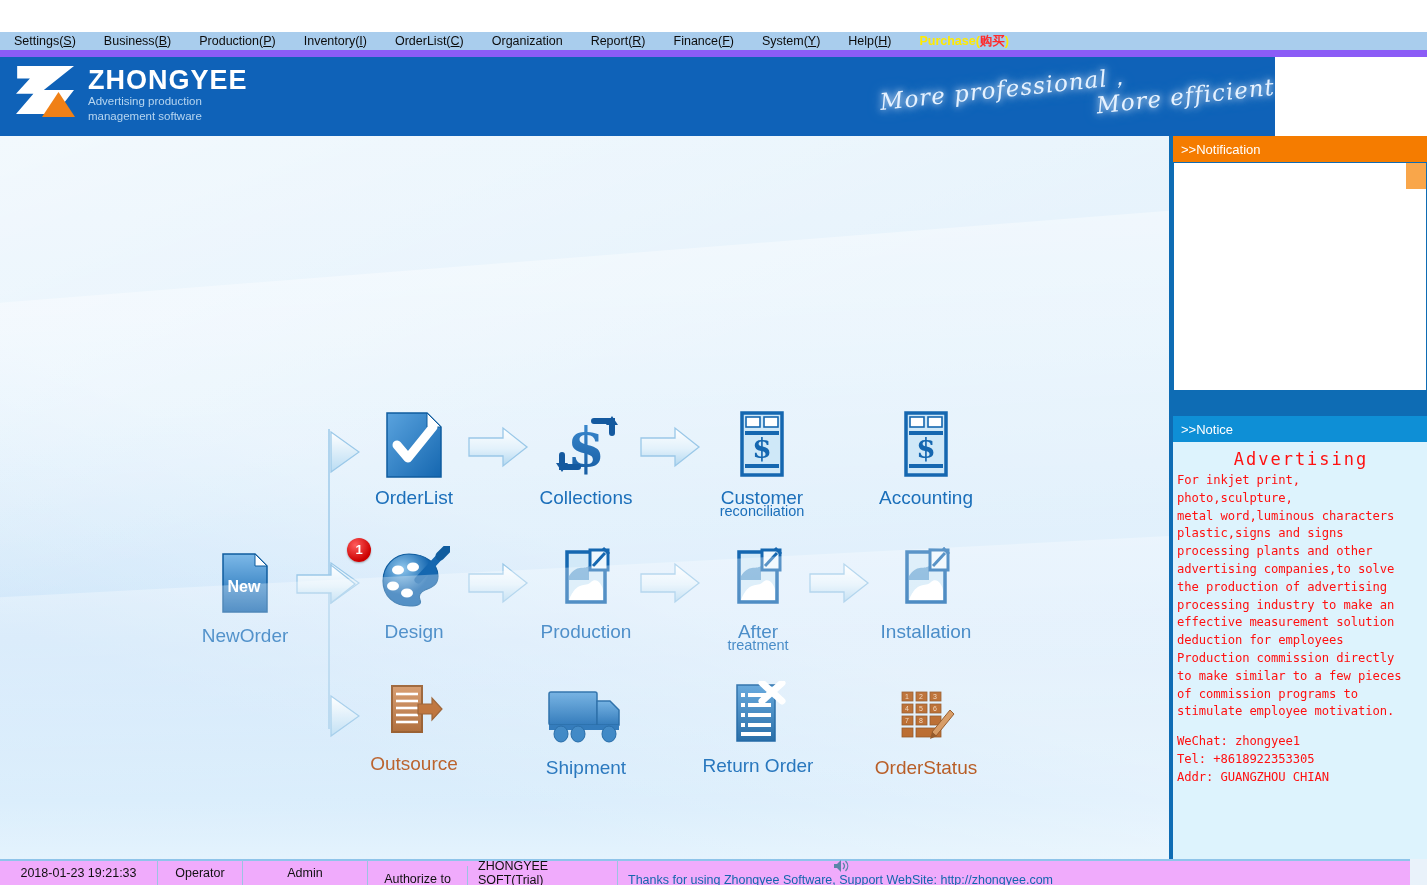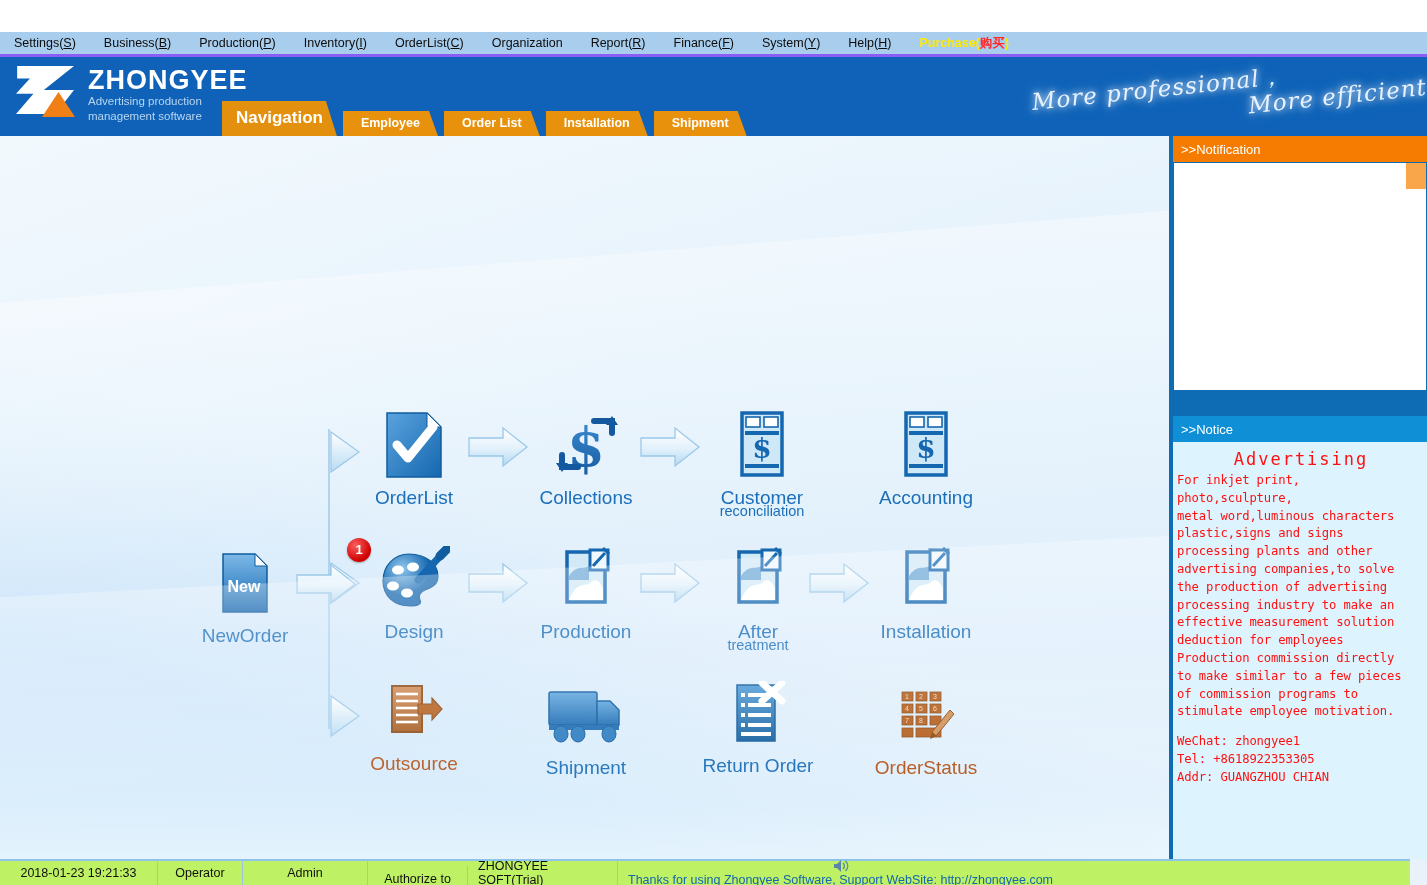--- a/index.html
+++ b/index.html
@@ -32,33 +32,33 @@
     color:#fff; font-size:15px; line-height:1;
   }
   .tb-btn.close{ font-size:17px; }
   .glyph-min{ display:block; width:12px; height:1px; background:#fff; }
   .glyph-max{ display:block; width:11px; height:11px; border:1px solid #fff; }
 
   
   .menubar{
     position:absolute; left:0; top:32px; width:1427px; height:25px;
     background:#a9cded; display:flex; align-items:center;
-    border-bottom:3px solid #8b5cf6;
+    border-bottom:7px solid #8b5cf6;
   }
   .menu-item{
     padding:0 14px; font-size:12.5px; color:#0c0c0c; white-space:nowrap;
     height:25px; display:flex; align-items:center;
   }
   .menu-item u{ text-decoration:underline; }
   .menu-item.purchase{ color:#ffea00; font-weight:bold; }
   .menu-item.purchase .cn{ color:#ff2b2b; }
 
   
   .header{
-    position:absolute; left:0; top:57px; width:1427px; height:79px;
+    position:absolute; left:0; top:57px; width:1275px; height:79px;
     background:#0f62b8; overflow:hidden;
   }
   .brand{ position:absolute; left:10px; top:5px; display:flex; align-items:flex-start; }
   .logo-mark{ position:relative; width:70px; height:58px; margin-right:8px; }
   .logo-z{
     position:absolute; left:6px; top:4px; width:58px; height:48px; background:#fff;
     clip-path:polygon(2% 0,78% 0,100% 0,48% 50%,100% 50%,68% 100%,0 100%,30% 58%,0 58%,24% 26%,2% 26%);
   }
   .logo-tri{
     position:absolute; left:32px; top:30px; width:33px; height:25px; background:#f08016;
@@ -154,21 +154,21 @@
     font-family:"DejaVu Sans Mono","Liberation Mono",monospace;
     font-size:12.2px; line-height:17.8px; padding:4px 2px 0 4px; overflow:hidden;
     letter-spacing:-0.1px;
   }
   .notice-title{ text-align:center; font-size:17px; line-height:26px; letter-spacing:2px; }
   .notice-gap{ height:12px; }
 
   
   .statusbar{
     position:absolute; left:0; top:859px; width:1427px; height:26px;
-    background:#bef264; border-top:2px solid #8fc4ea;
+    background:#f0abfc; border-top:2px solid #8fc4ea;
     display:flex; align-items:center; font-size:12.5px; color:#111;
   }
   .st-cell{ height:26px; display:flex; align-items:center; justify-content:center;
             border-right:1px solid #9cc3e2; padding:0 10px; }
   .st-msg{ display:flex; align-items:center; gap:0; padding-left:10px; color:#1566ad;flex-direction:column; }
   .spk{ width:16px; height:14px; position:relative; flex:0 0 auto; }
   .scroll-corner{
     position:absolute; right:0; top:859px; width:17px; height:26px; background:#e9f2fa;
   }
 </style>
@@ -245,27 +245,20 @@
         <div class="brand-sub">Advertising production</div>
         <div class="brand-sub">management software</div>
       </div>
     </div>
     <div class="slogan">
       <span>More professional，</span>
       <span class="l2">More efficient</span>
     </div>
   </div>
 
-  <div class="tabs">
-    <div class="tab active">Navigation</div>
-    <div class="tab">Employee</div>
-    <div class="tab">Order List</div>
-    <div class="tab">Installation</div>
-    <div class="tab">Shipment</div>
-  </div>
 
   <div class="work">
 
     <div class="flow">
       <div class="vline"></div>
 
       <div class="tri" style="left:330px; top:294px;">
         <svg viewBox="0 0 30 44">
             <defs>
               <linearGradient id="tg" x1="0" y1="0" x2="0" y2="1">

